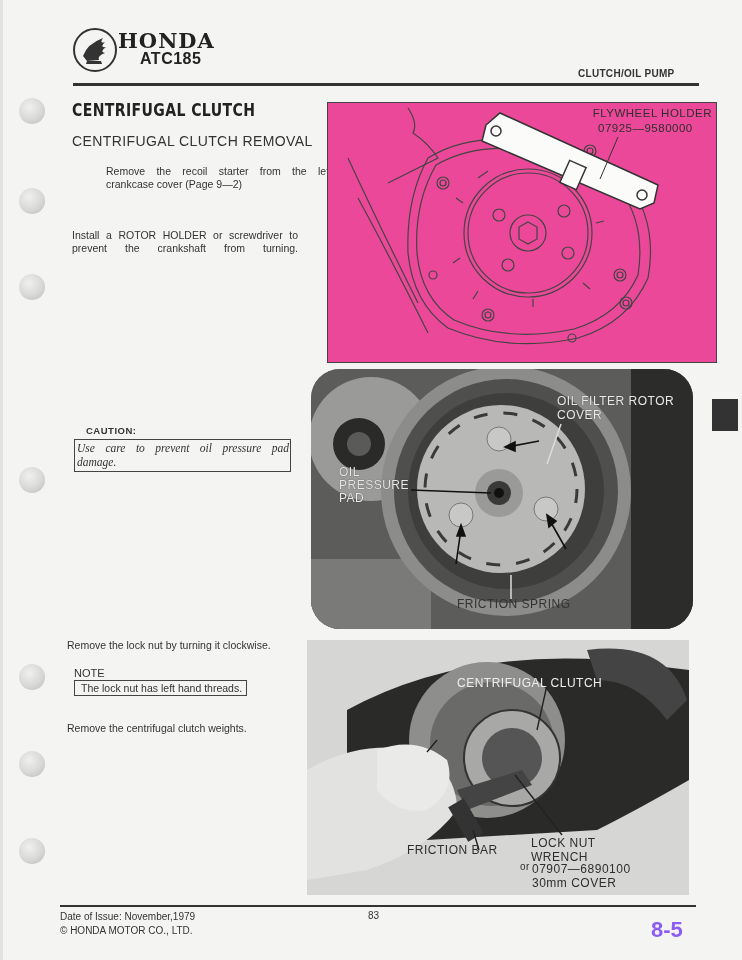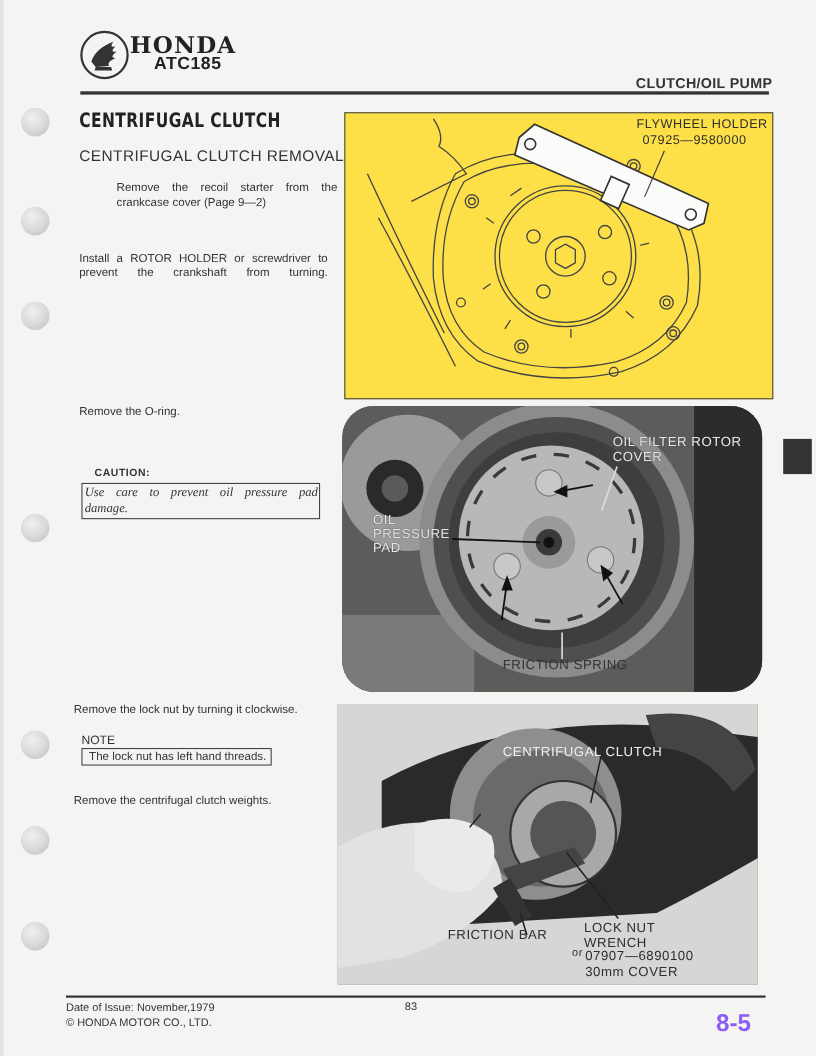--- a/index.html
+++ b/index.html
@@ -19,42 +19,42 @@
   .left-edge { position:absolute; left:0; top:0; width:3px; height:960px; background:#e2e2e0; }
 
   
   .logo-circle {
     left: 73px; top: 28px; width: 40px; height: 40px; border: 2px solid #333; border-radius: 50%;
     background:#f4f4f2;
   }
   .brand { left: 118px; top: 28px; font-family: "DejaVu Serif", serif; font-weight: bold; font-size: 21px; letter-spacing: 1px; color:#222; }
   .model { left: 140px; top: 50px; font-weight: bold; font-size: 16px; color:#222; letter-spacing: 0.5px; }
   .header-rule { left: 73px; top: 83px; width: 626px; height: 3px; background:#333; }
-  .section-title { left: 578px; top: 68px; font-weight: bold; font-size: 13px; color:#333; letter-spacing: 0.3px; }
+  .section-title { left: 578px; top: 68px; font-weight: bold; font-size: 10px; color:#333; letter-spacing: 0.3px; }
 
   
   .h1 { left: 72px; top: 99px; font-family: "DejaVu Sans", sans-serif; font-weight: bold; font-size: 18px; transform: scaleX(0.78); transform-origin: left top; letter-spacing: 0.5px; color:#222; }
   .h2 { left: 72px; top: 133px; font-size: 14px; color:#333; letter-spacing: 0.4px; }
   .p { font-size: 10.5px; line-height: 13px; color:#333; }
   .justify { text-align: justify; text-align-last: justify; }
   .p1 { left: 72px; top: 165px; width: 226px; margin-left: 34px; }
   .p2 { left: 72px; top: 193px; width: 226px; margin-top: 36px; }
   .p3 { left: 72px; top: 368px; width: 230px; }
   .caution-label { left: 86px; top: 425px; font-size: 9.5px; font-weight: bold; color:#333; letter-spacing: 0.5px; }
   .caution-box {
     left: 74px; top: 439px; width: 212px; padding: 1px 1px 2px 2px;
     border: 1px solid #444; font-family: "Liberation Serif", serif; font-style: italic; font-size: 11.5px; line-height: 14px; color:#333;
   }
   .p4 { left: 67px; top: 639px; }
   .note-label { left: 74px; top: 667px; font-size: 11px; color:#333; }
   .note-box { left: 74px; top: 680px; padding: 1px 4px 1px 6px; border: 1px solid #444; font-size: 10.5px; color:#333; }
   .p5 { left: 67px; top: 722px; }
 
   
-  .fig1 { left: 313px; top: 102px; width: 388px; height: 259px; border: 1.5px solid #444; background:#fde047; overflow:hidden;text-align:right; }
+  .fig1 { left: 327px; top: 102px; width: 388px; height: 259px; border: 1.5px solid #444; background:#ec4899; overflow:hidden;text-align:right; }
   .fig-photo { background: #6d6d6b; overflow: hidden; }
   .fig2 { left: 311px; top: 369px; width: 382px; height: 260px; border-radius: 29px; }
   .fig3 { left: 307px; top: 640px; width: 382px; height: 255px; background:#8a8a88; }
   .label-dark { position:absolute; font-size: 11.5px; color:#2f2f2f; letter-spacing: 0.5px; line-height: 13px; }
   .label-light { position:absolute; font-size: 12px; color:#e8e8e8; letter-spacing: 0.5px; line-height: 13px; text-shadow: 0 0 1px #333; }
   .label-photo-dark { position:absolute; font-size: 12px; color:#2e2e2e; letter-spacing: 0.5px; line-height: 14px; }
 
   
   .side-tab { left: 712px; top: 399px; width: 26px; height: 32px; background:#333; }
 
@@ -88,21 +88,20 @@
 <div class="abs model">ATC185</div>
 <div class="abs section-title">CLUTCH/OIL PUMP</div>
 <div class="abs header-rule"></div>
 
 <div class="abs h1">CENTRIFUGAL CLUTCH</div>
 <div class="abs h2">CENTRIFUGAL CLUTCH REMOVAL</div>
 <div class="abs p p1 justify" style="text-align-last:left">Remove the recoil starter from the left crankcase cover (Page 9—2)</div>
 <div class="abs p p2 justify" style="text-align-last:justify">Install a ROTOR HOLDER or screwdriver to prevent the crankshaft from turning.</div>
 
 <div class="abs p p3">
-  <div>Remove the O-ring.</div>
 </div>
 <div class="abs caution-label">CAUTION:</div>
 <div class="abs caution-box">
   <span style="display:block;text-align:justify;word-spacing:4px">Use care to prevent oil pressure pad damage.</span>
 </div>
 
 <div class="abs p p4">Remove the lock nut by turning it clockwise.</div>
 <div class="abs note-label">NOTE</div>
 <div class="abs note-box">
   <span>The lock nut has left hand threads.</span>

